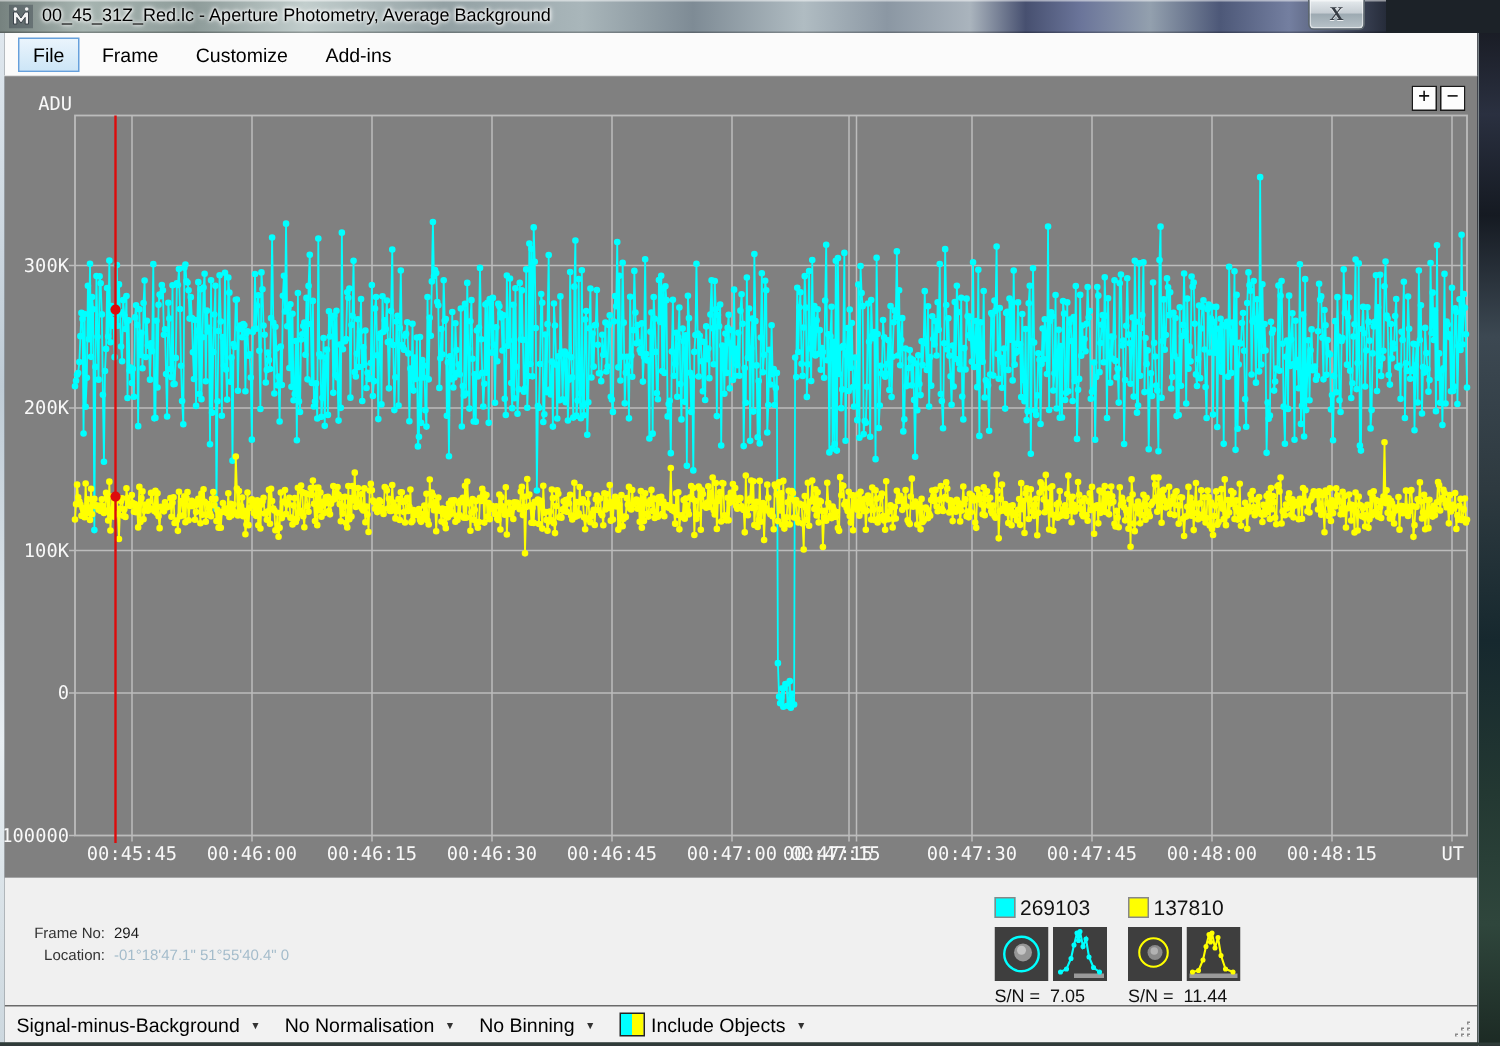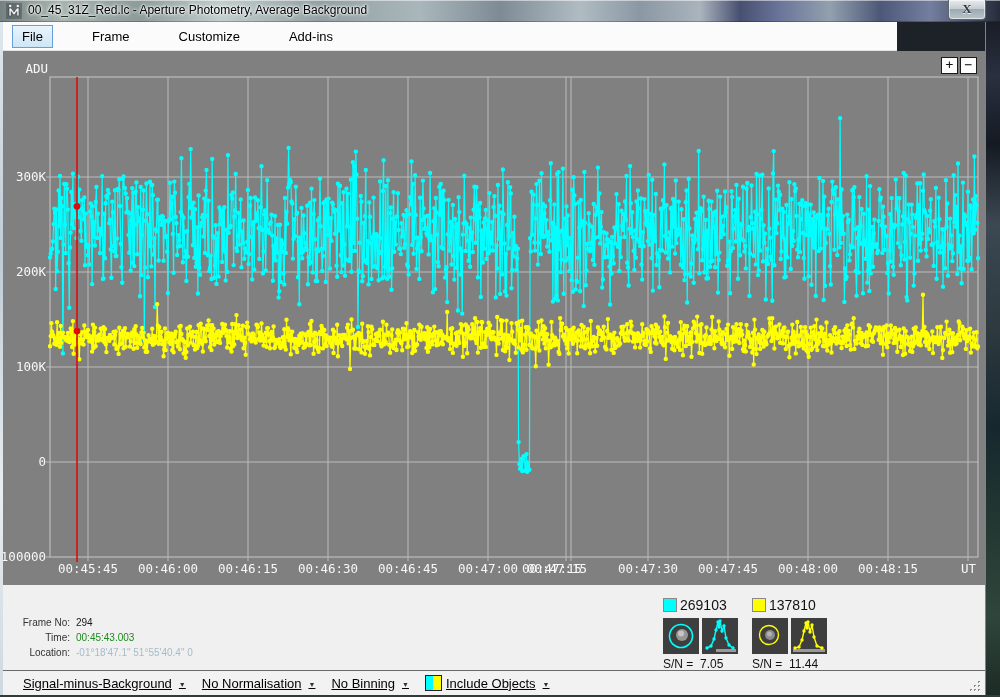--- a/index.html
+++ b/index.html
@@ -1,42 +1,42 @@
 <!DOCTYPE html>
 <html><head>
 <meta charset="utf-8">
 <style>
   html,body{margin:0;padding:0;}
   body{font-family:"Liberation Sans",sans-serif;background:#222;}
   .screen{position:relative;width:1000px;height:697px;overflow:hidden;background:#1c2228;}
 
   
-  .titlebar{position:absolute;left:0;top:0;width:1000px;height:22px;
+  .titlebar{position:absolute;left:0;top:0;width:924px;height:22px;
     background:linear-gradient(90deg,#76827f 0%,#a7b5b1 6%,#8d9b99 14%,#c2cecd 22%,#93a1a4 32%,#a9b6ba 42%,#7e8b95 50%,#b0bcc2 58%,#8b97a3 64%,#aab4bd 70%,#475070 74%,#6b759a 78%,#93a0ae 83%,#4d5878 88%,#747fa0 93%,#262c3a 100%);
     box-shadow:inset 0 1px 0 rgba(255,255,255,.5), inset 0 -1px 0 rgba(0,0,0,.25);}
   .app-icon{position:absolute;left:6px;top:3px;width:16px;height:16px;}
   .win-title{position:absolute;left:28px;top:3px;font-size:12px;color:#000;white-space:nowrap;
     text-shadow:0 0 4px #fff,0 0 3px #fff,0 0 2px rgba(255,255,255,.9);}
   .close-btn{position:absolute;right:14px;top:0;width:36px;height:19px;cursor:default;
     border:1px solid #5c666e;border-top:none;border-radius:0 0 4px 4px;
     background:linear-gradient(180deg,#e6ebee 0%,#c6cdd3 45%,#9daab2 50%,#b9c3c9 100%);
     box-shadow:inset 0 0 0 1px rgba(255,255,255,.55);
     text-align:center;font-family:"Liberation Serif",serif;font-weight:bold;font-size:13px;
     color:#363c44;line-height:18px;text-shadow:0 1px 0 rgba(255,255,255,.8);}
 
   .left-border{position:absolute;left:0;top:22px;width:3px;height:673px;
     background:linear-gradient(180deg,#dfe7ee 0%,#bfccd6 35%,#e8eef2 70%,#cdd8df 100%);}
   .right-strip{position:absolute;left:985px;top:22px;width:15px;height:675px;
     background:linear-gradient(180deg,#1a1d26 0%,#2a3040 8%,#151a22 18%,#3c4852 30%,#2e3a40 45%,#16282e 60%,#233832 75%,#2f463c 88%,#1c2a24 100%);
     box-shadow:inset 4px 0 0 -3px rgba(190,200,205,.55), inset 1px 0 0 #2b3136;}
   .bottom-strip{position:absolute;left:0;top:695px;width:1000px;height:2px;background:#2f3c38;}
 
   
-  .menubar{position:absolute;left:3px;top:22px;width:894px;height:29px;background:#fbfbfb;
-    border-bottom:1px solid #e3e3e3;display:flex;align-items:center;padding-left:9px;box-sizing:border-box;gap:24px;}
+  .menubar{position:absolute;left:3px;top:22px;width:982px;height:29px;background:#fbfbfb;
+    border-bottom:1px solid #e3e3e3;display:flex;align-items:center;padding-left:9px;box-sizing:border-box;}
   .menu-item{font-size:13px;color:#000;padding:3px 9px;margin-right:5px;border:1px solid transparent;}
   .menu-item.selected{background:linear-gradient(180deg,#eaf4fc,#cde6f7);border:1px solid #66a0dc;}
 
   
   .client{position:absolute;left:3px;top:51px;width:982px;height:534px;background:#808080;}
   .client svg{position:absolute;left:0;top:0;}
   .zoom-btn{position:absolute;top:6px;width:15px;height:15px;background:#fdfdfd;border:1px solid #1a1a1a;
     font-size:13px;line-height:14px;text-align:center;color:#111;font-family:"DejaVu Sans Mono",monospace;}
   .zoom-in{left:938px;} .zoom-out{left:957px;}
 
@@ -52,21 +52,21 @@
   .legend-group{position:absolute;top:12px;}
   .legend-cyan{left:660px;} .legend-yellow{left:749px;}
   .legend-head{display:flex;align-items:center;font-size:14px;color:#111;}
   .swatch{width:12px;height:12px;border:1px solid #888;margin-right:3px;}
   .thumb-row{display:flex;margin-top:5px;}
   .thumb{width:36px;height:36px;margin-right:3px;}
   .sn-text{font-size:12px;color:#111;margin-top:3px;white-space:pre;}
 
   
   .statusbar{position:absolute;left:3px;top:670px;width:982px;height:25px;background:#f2f2f2;
-    border-top:1px solid #6a6a6a;display:flex;align-items:center;padding-left:20px;box-sizing:border-box;text-decoration:underline;}
+    border-top:1px solid #6a6a6a;display:flex;align-items:center;padding-left:8px;box-sizing:border-box;}
   .status-item{display:flex;align-items:center;font-size:13px;color:#000;margin-right:16px;}
   .drop-arrow{font-size:7px;color:#333;margin-left:7px;padding-top:2px;}
   .obj-swatch{width:15px;height:14px;border:1px solid #222;margin-right:4px;}
   .resize-grip{position:absolute;right:3px;bottom:2px;width:13px;height:13px;}
 </style>
 </head>
 <body>
 
 <div class="screen">
 
@@ -160,24 +160,20 @@
     <div class="zoom-btn zoom-out">−</div>
   </div>
 
   <div class="info-panel">
     <div class="info-rows">
       <div class="info-row">
         <span class="info-label">Frame No:</span>
         <span class="info-value">294</span>
       </div>
       <div class="info-row">
-        <span class="info-label">Time:</span>
-        <span class="info-value time">00:45:43.003</span>
-      </div>
-      <div class="info-row">
         <span class="info-label">Location:</span>
         <span class="info-value loc">-01°18'47.1" 51°55'40.4" 0</span>
       </div>
     </div>
 
     <div class="legend-group legend-cyan">
       <div class="legend-head">
         <div class="swatch" style="background: rgb(0, 255, 255);"></div>
         <span>269103</span>
       </div>

